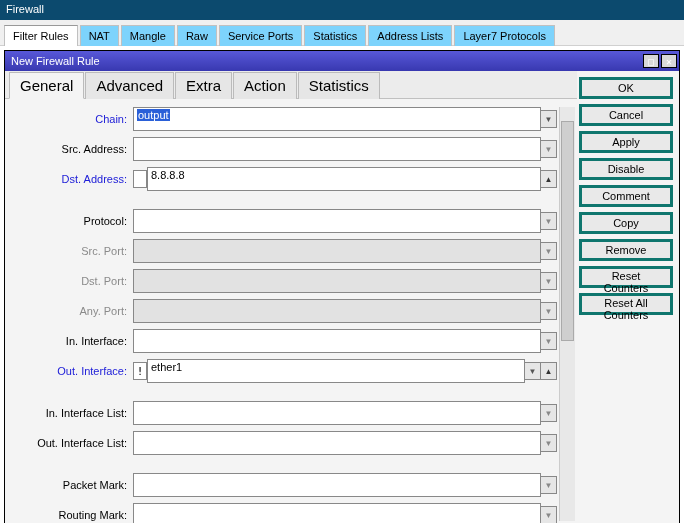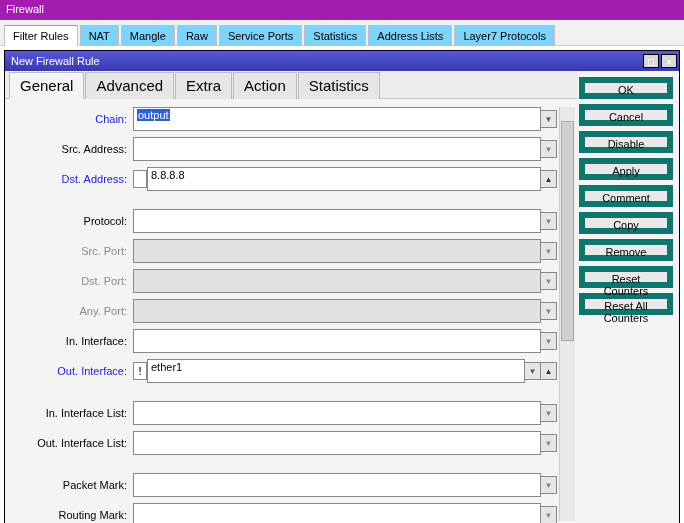--- a/index.html
+++ b/index.html
@@ -7,21 +7,21 @@
     margin: 0;
     font-family: Arial, sans-serif;
     font-size: 11px;
     background: #fff;
     color: #000;
     width: 684px;
     height: 523px;
     overflow: hidden;
   }
   .outer-titlebar {
-    background: #a21caf;
+    background: #0c4a6e;
     height: 20px;
     padding: 3px 6px;
     color: #fff;
     font-size: 11px;
   }
   .main-tabs {
     background: #f0f0f0;
     border-bottom: 1px solid #d0d0d0;
     padding: 4px 18px 0 4px;
     display: flex;
@@ -192,21 +192,21 @@
     background: #2a60d8;
     color: #fff;
     padding: 0 1px;
   }
   .side-btn {
     display: block;
     width: 100%;
     height: 22px;
     margin-bottom: 5px;
     background: #e9e9e9;
-    border: 6px solid #0f766e;
+    border: 3px solid #0f766e;
     font-size: 11px;
     cursor: pointer;
     font-family: Arial, sans-serif;
   }
 </style>
 </head>
 <body>
 
 <div class="outer-titlebar">
   <span>Firewall</span>
@@ -347,22 +347,22 @@
             </div>
           </div>
         <div class="vscroll">
           <div class="thumb"></div>
         </div>
       </div>
     </div>
     <div class="side-col" id="side-col">
         <button class="side-btn">OK</button>
         <button class="side-btn">Cancel</button>
+        <button class="side-btn">Apply</button>
         <button class="side-btn">Disable</button>
-        <button class="side-btn">Apply</button>
         <button class="side-btn">Comment</button>
         <button class="side-btn">Copy</button>
         <button class="side-btn">Remove</button>
         <button class="side-btn">Reset Counters</button>
         <button class="side-btn">Reset All Counters</button>
       </div>
   </div>
 </div>
 
 </body></html>

